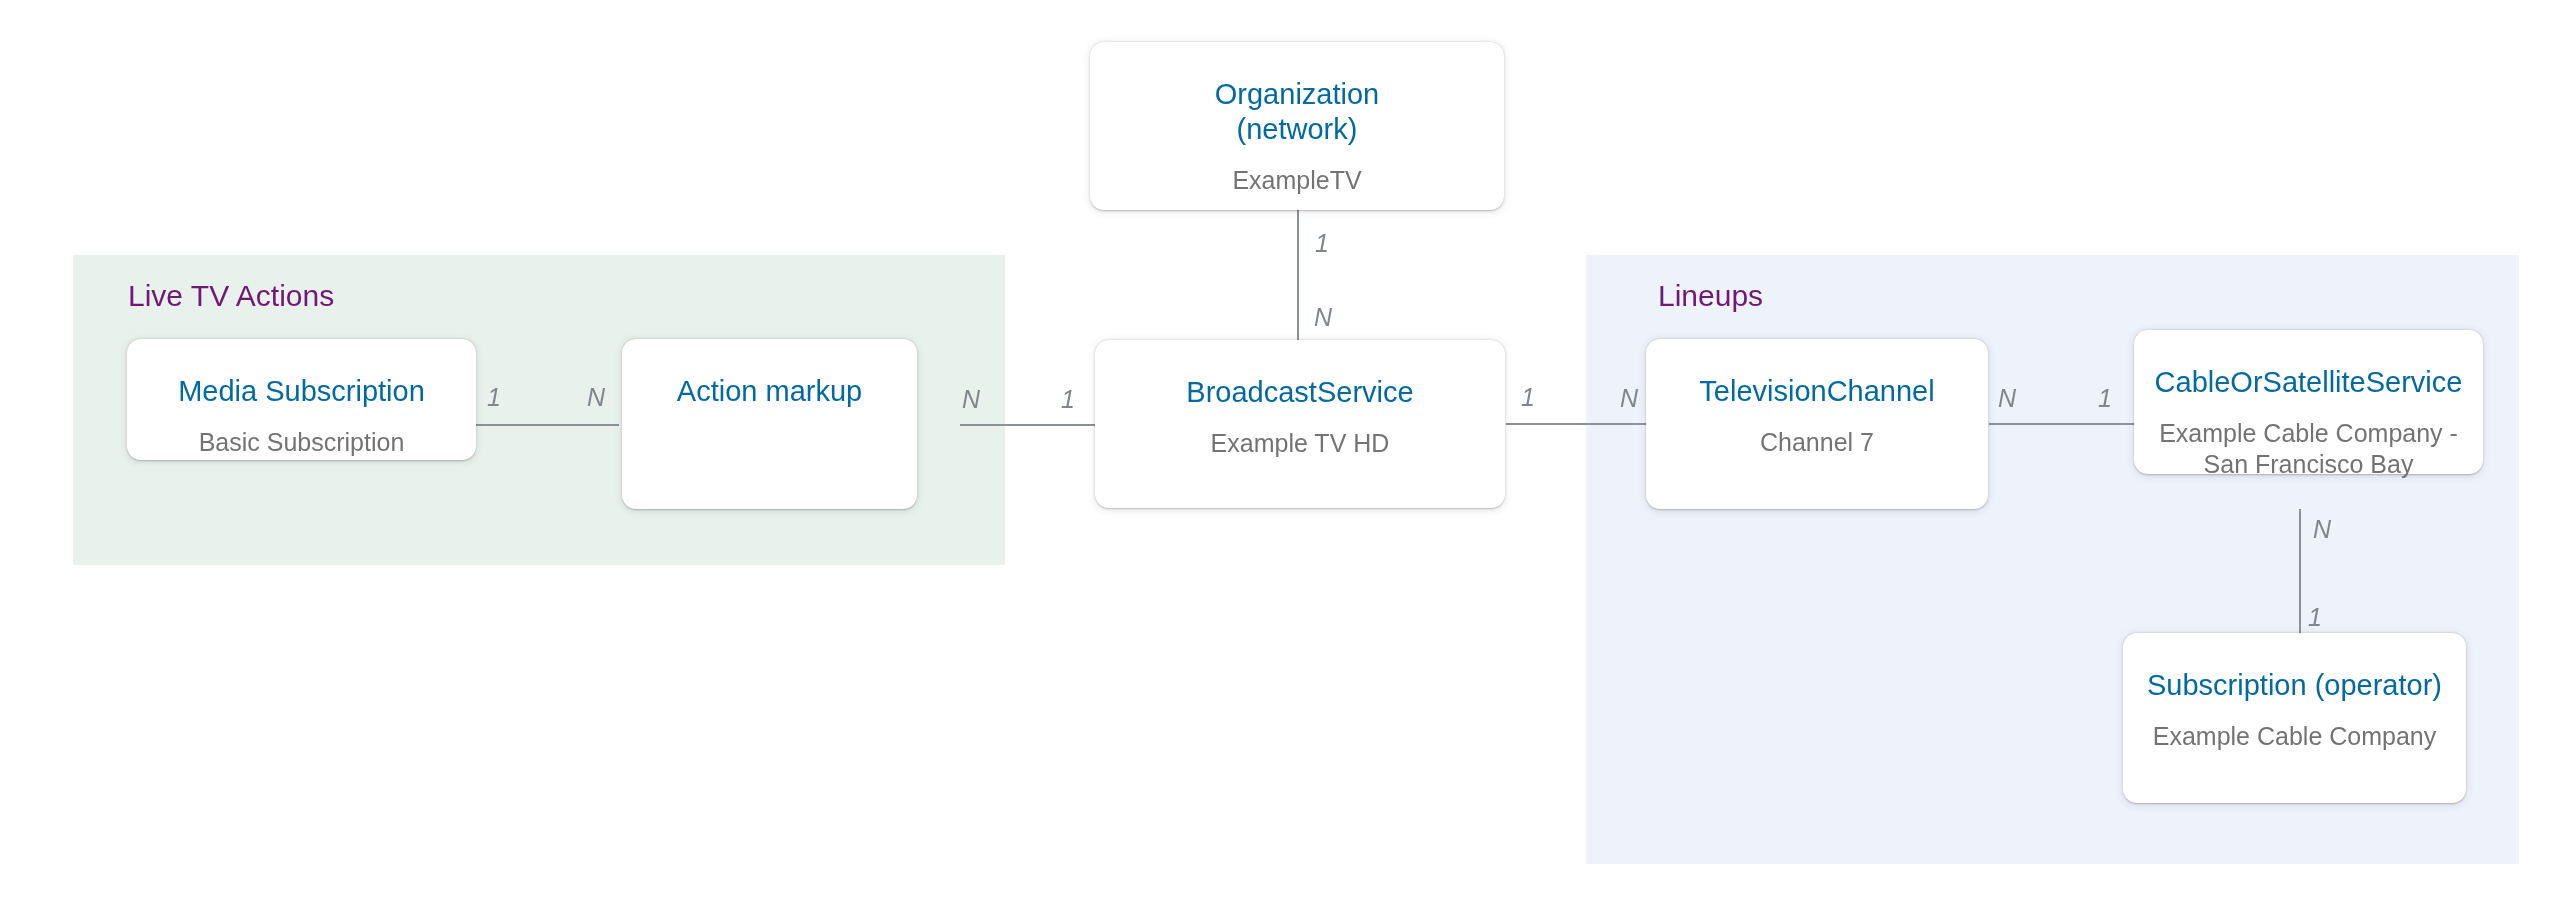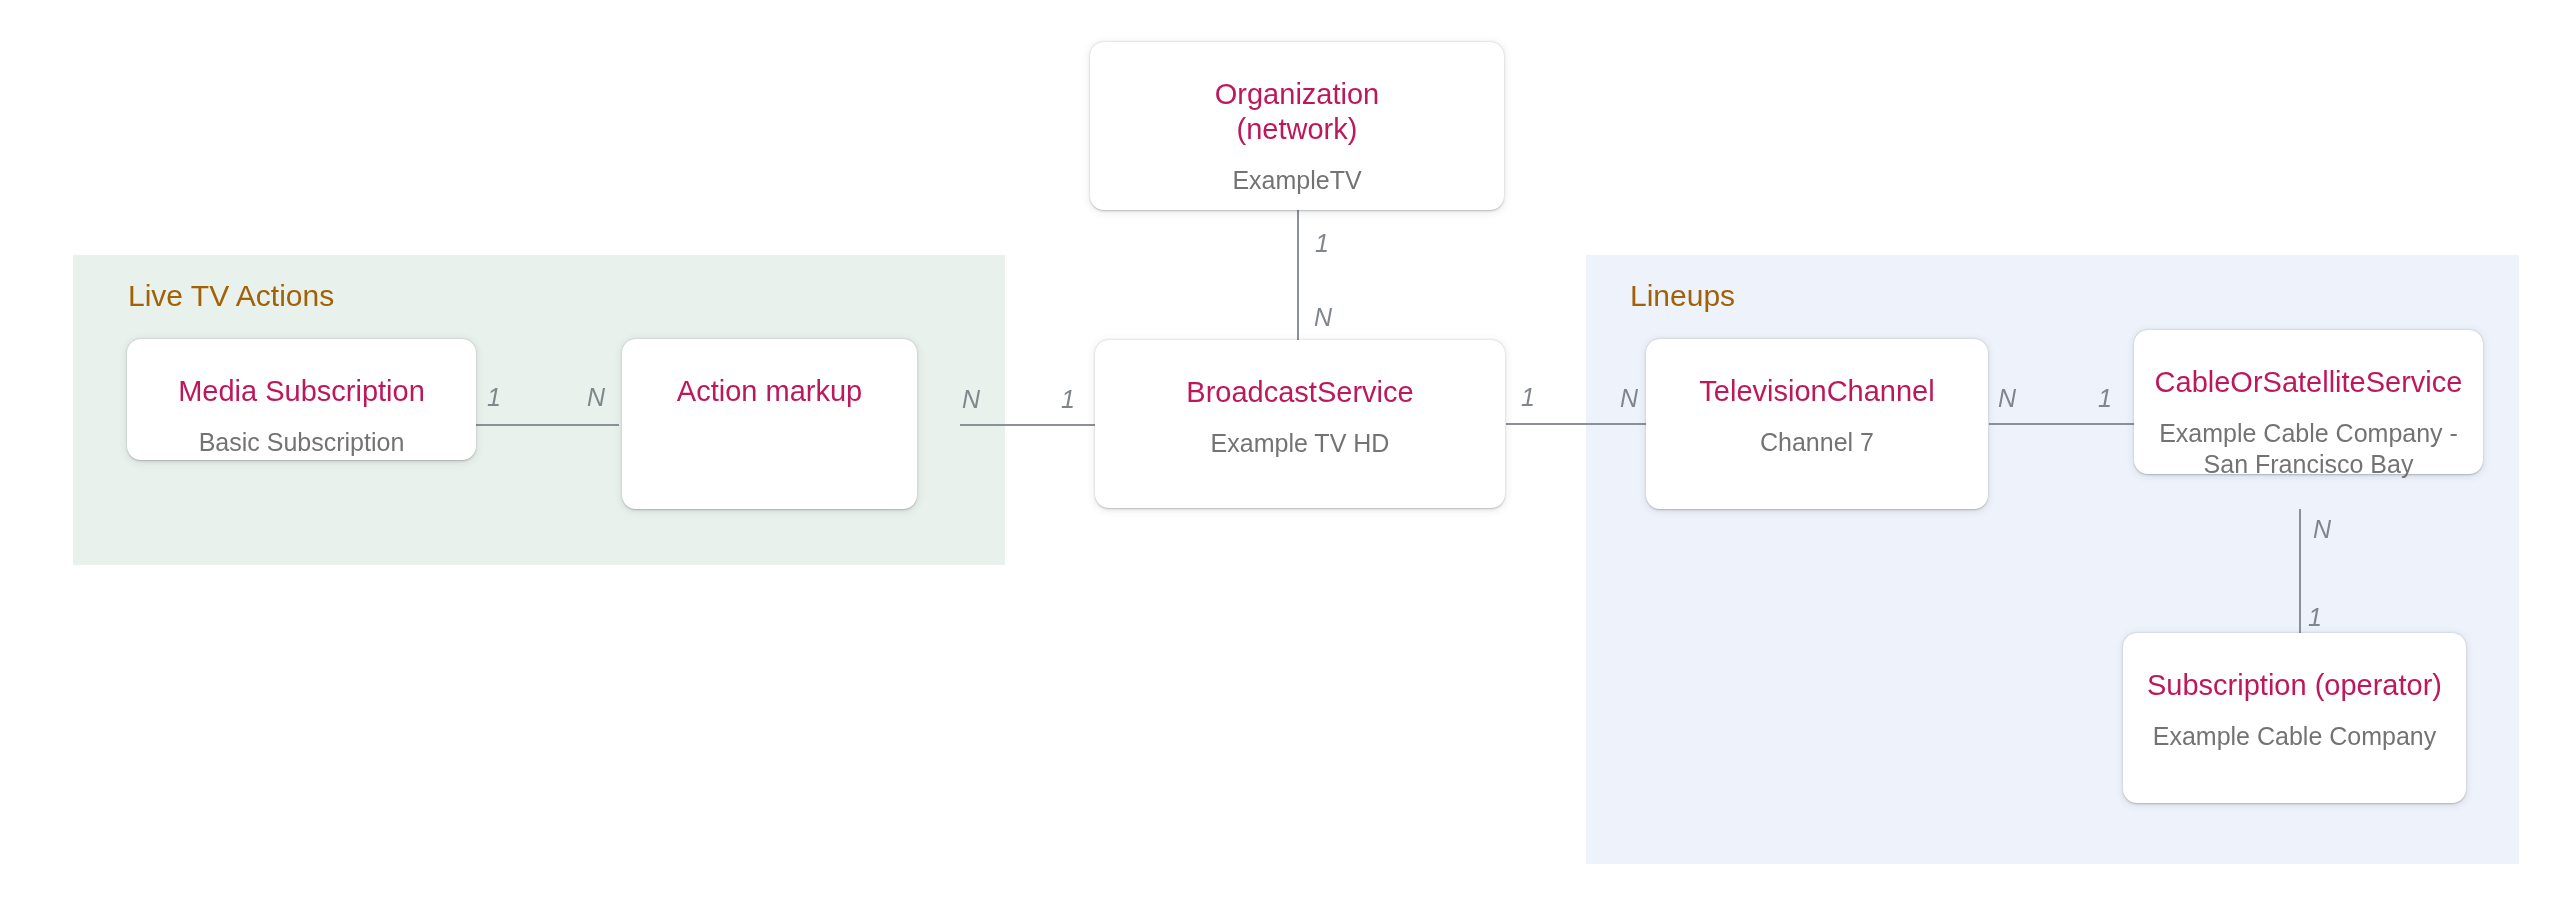--- a/index.html
+++ b/index.html
@@ -19,41 +19,41 @@
     background: #E8F1EC;
   }
   .group.lineups {
     left: 1586px; top: 255px; width: 933px; height: 609px;
     background: #EDF2FB;
   }
   .group-title {
     position: absolute;
     font-size: 30px;
     line-height: 35px;
-    color: #a16207;
+    color: #701a75;
     white-space: pre;
   }
   .group.live .group-title { left: 55px; top: 23px; }
-  .group.lineups .group-title { left: 44px; top: 23px; }
+  .group.lineups .group-title { left: 72px; top: 23px; }
 
   .node {
     position: absolute;
     background: #ffffff;
     border-radius: 14px;
     box-shadow: 0 0.9px 1.8px rgba(60,64,67,0.30), 0 1.8px 8.8px rgba(60,64,67,0.13);
     display: flex;
     flex-direction: column;
     align-items: center;
     padding-top: 35px;
     box-sizing: border-box;
   }
   .node-title {
     font-size: 29px;
     line-height: 35px;
-    color: #be185d;
+    color: #0369a1;
     text-align: center;
     white-space: pre;
   }
   .node-subtitle {
     margin-top: 17.7px;
     font-size: 25px;
     line-height: 31px;
     color: #737373;
     text-align: center;
     white-space: pre;

